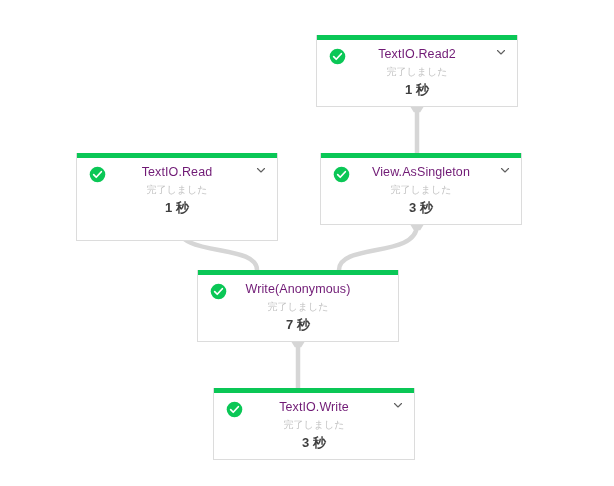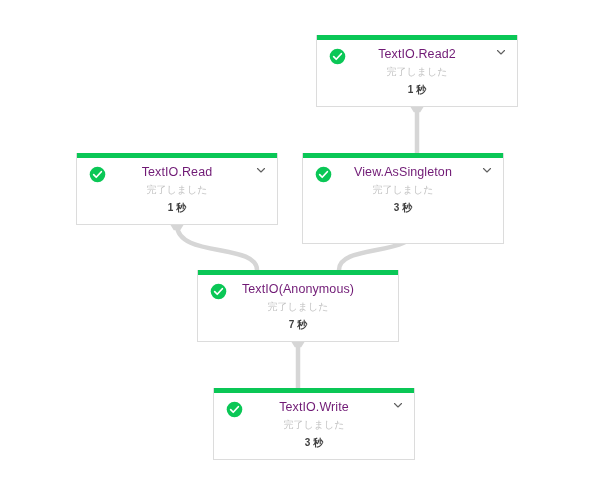--- a/index.html
+++ b/index.html
@@ -89,21 +89,21 @@
   }
 
   .gnode-status {
     font-size: 10px;
     color: #c2c2c2;
     line-height: 18px;
     white-space: nowrap;
   }
 
   .gnode-duration {
-    font-size: 10px;
+    font-size: 13px;
     color: #3f3f3f;
     line-height: 17px;
     white-space: nowrap;
     font-weight: bold;
   }
 </style>
 </head>
 <body>
 
 <div id="graph-canvas">
@@ -142,21 +142,21 @@
       </span>
 
       <div class="gnode-text">
         <div class="gnode-title">TextIO.Read2</div>
         <div class="gnode-status" style="color: rgb(194, 194, 194);">完了しました</div>
         <div class="gnode-duration">1 秒</div>
       </div>
 
     </div>
   </div>
-      <div class="gnode" style="left: 76px; top: 153px; width: 202px; height: 72px;">
+      <div class="gnode" style="left: 76px; top: 153px; width: 202px; height: 88px;">
     <div class="gnode-bar" style="background: rgb(10, 199, 86);"></div>
     <div class="gnode-body">
 
       <span class="status-icon">
         <svg width="17" height="17" viewBox="0 0 24 24">
           <circle cx="12" cy="12" r="11" fill="#0ac756"></circle>
           <path d="M6.6 12.3 L10.2 15.9 L17.4 8.1" fill="none" stroke="#ffffff" stroke-width="2.4" stroke-linecap="round" stroke-linejoin="round"></path>
         </svg>
       </span>
 
@@ -167,21 +167,21 @@
       </span>
 
       <div class="gnode-text">
         <div class="gnode-title">TextIO.Read</div>
         <div class="gnode-status" style="color: rgb(194, 194, 194);">完了しました</div>
         <div class="gnode-duration">1 秒</div>
       </div>
 
     </div>
   </div>
-      <div class="gnode" style="left: 302px; top: 153px; width: 202px; height: 91px;">
+      <div class="gnode" style="left: 320px; top: 153px; width: 202px; height: 72px;">
     <div class="gnode-bar" style="background: rgb(10, 199, 86);"></div>
     <div class="gnode-body">
 
       <span class="status-icon">
         <svg width="17" height="17" viewBox="0 0 24 24">
           <circle cx="12" cy="12" r="11" fill="#0ac756"></circle>
           <path d="M6.6 12.3 L10.2 15.9 L17.4 8.1" fill="none" stroke="#ffffff" stroke-width="2.4" stroke-linecap="round" stroke-linejoin="round"></path>
         </svg>
       </span>
 
@@ -204,21 +204,21 @@
     <div class="gnode-body">
 
       <span class="status-icon">
         <svg width="17" height="17" viewBox="0 0 24 24">
           <circle cx="12" cy="12" r="11" fill="#0ac756"></circle>
           <path d="M6.6 12.3 L10.2 15.9 L17.4 8.1" fill="none" stroke="#ffffff" stroke-width="2.4" stroke-linecap="round" stroke-linejoin="round"></path>
         </svg>
       </span>
 
       <div class="gnode-text">
-        <div class="gnode-title">TextIO(Anonymous)</div>
+        <div class="gnode-title">Write(Anonymous)</div>
         <div class="gnode-status" style="color: rgb(194, 194, 194);">完了しました</div>
         <div class="gnode-duration">7 秒</div>
       </div>
 
     </div>
   </div>
       <div class="gnode" style="left: 197px; top: 388px; width: 202px; height: 72px; margin-left: 16px;">
     <div class="gnode-bar" style="background: rgb(10, 199, 86);"></div>
     <div class="gnode-body">
 

